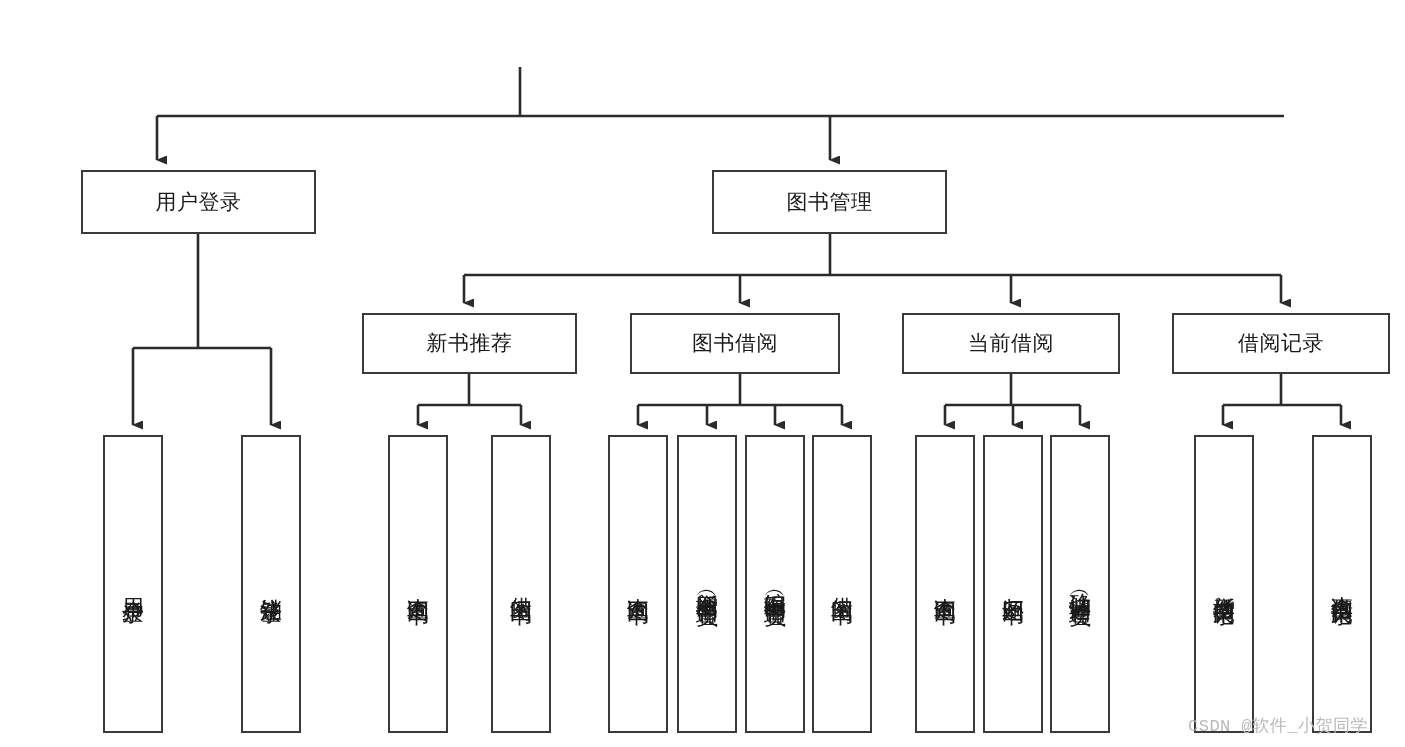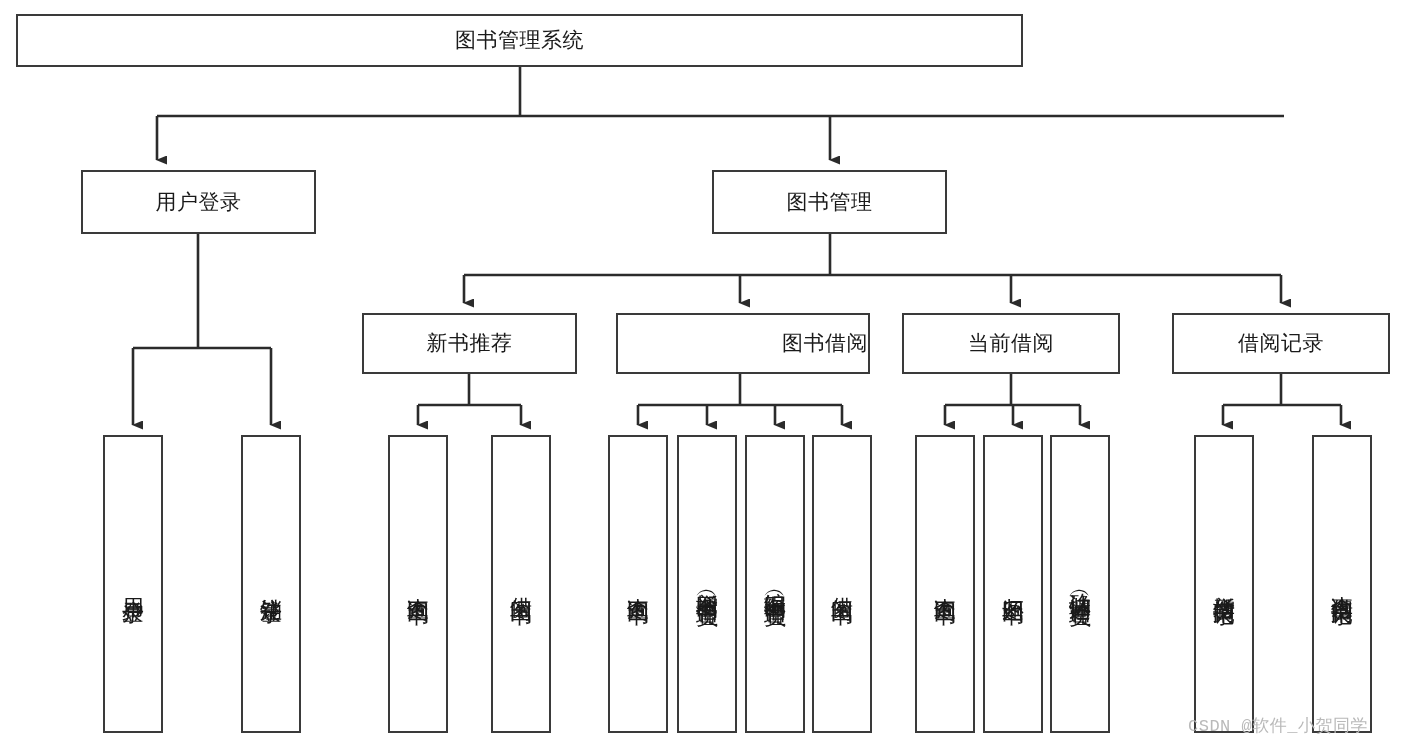--- a/index.html
+++ b/index.html
@@ -112,35 +112,32 @@
       <path d="M1013,405 L1013,425" marker-end="url(#arrowhead)"></path>
       <path d="M1080,405 L1080,425" marker-end="url(#arrowhead)"></path>
 
       <path d="M1281,374 L1281,405"></path>
       <path d="M1223,405 L1341,405"></path>
       <path d="M1223,405 L1223,425" marker-end="url(#arrowhead)"></path>
       <path d="M1341,405 L1341,425" marker-end="url(#arrowhead)"></path>
     </g>
   </svg>
 
-  <div class="node node-h" style="left:16px; top:14px; width:1007px; height:53px;">
-    <span class="label">图书管理系统</span>
-  </div>
 
   <div class="node node-h" style="left:81px; top:170px; width:235px; height:64px;">
     <span class="label">用户登录</span>
   </div>
   <div class="node node-h" style="left:712px; top:170px; width:235px; height:64px;">
     <span class="label">图书管理</span>
   </div>
 
   <div class="node node-h" style="left:362px; top:313px; width:215px; height:61px;">
     <span class="label">新书推荐</span>
   </div>
-  <div class="node node-h" style="left:616px; top:313px; width:254px; height:61px;justify-content:flex-end;">
+  <div class="node node-h" style="left:630px; top:313px; width:210px; height:61px;">
     <span class="label">图书借阅</span>
   </div>
   <div class="node node-h" style="left:1172px; top:313px; width:218px; height:61px;">
     <span class="label">借阅记录</span>
   </div>
   <div class="node node-h" style="left:902px; top:313px; width:218px; height:61px;">
     <span class="label">当前借阅</span>
   </div>
 
   <div class="node node-v" style="left:103px; top:435px; width:60px; height:298px;">

